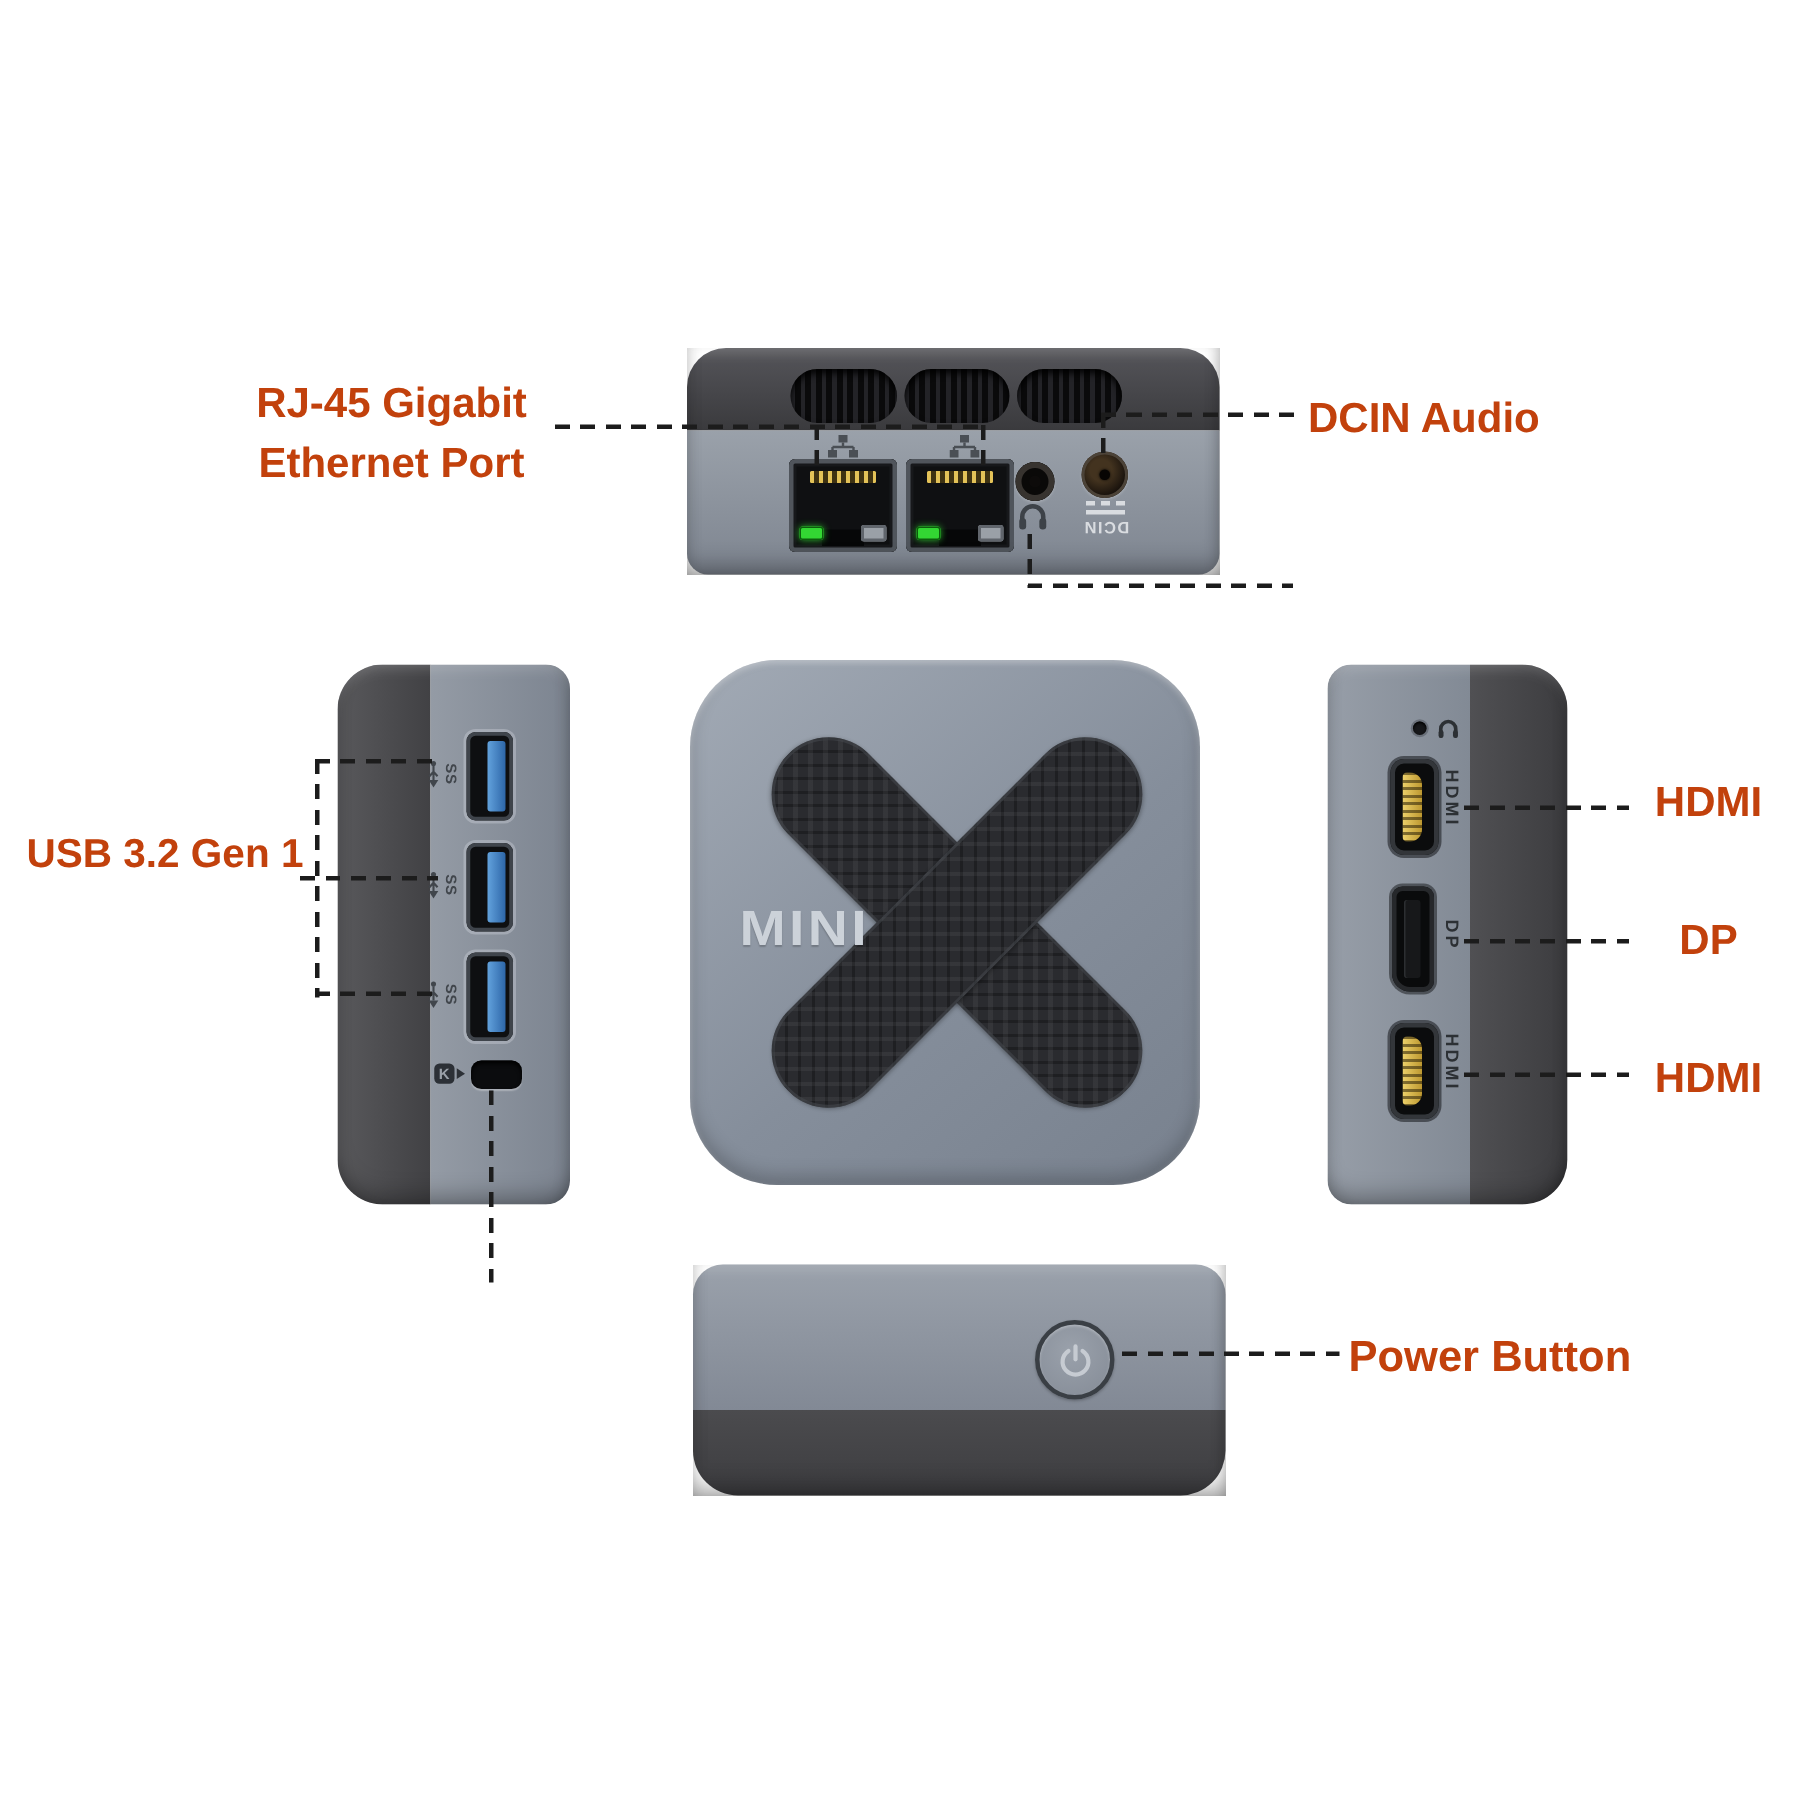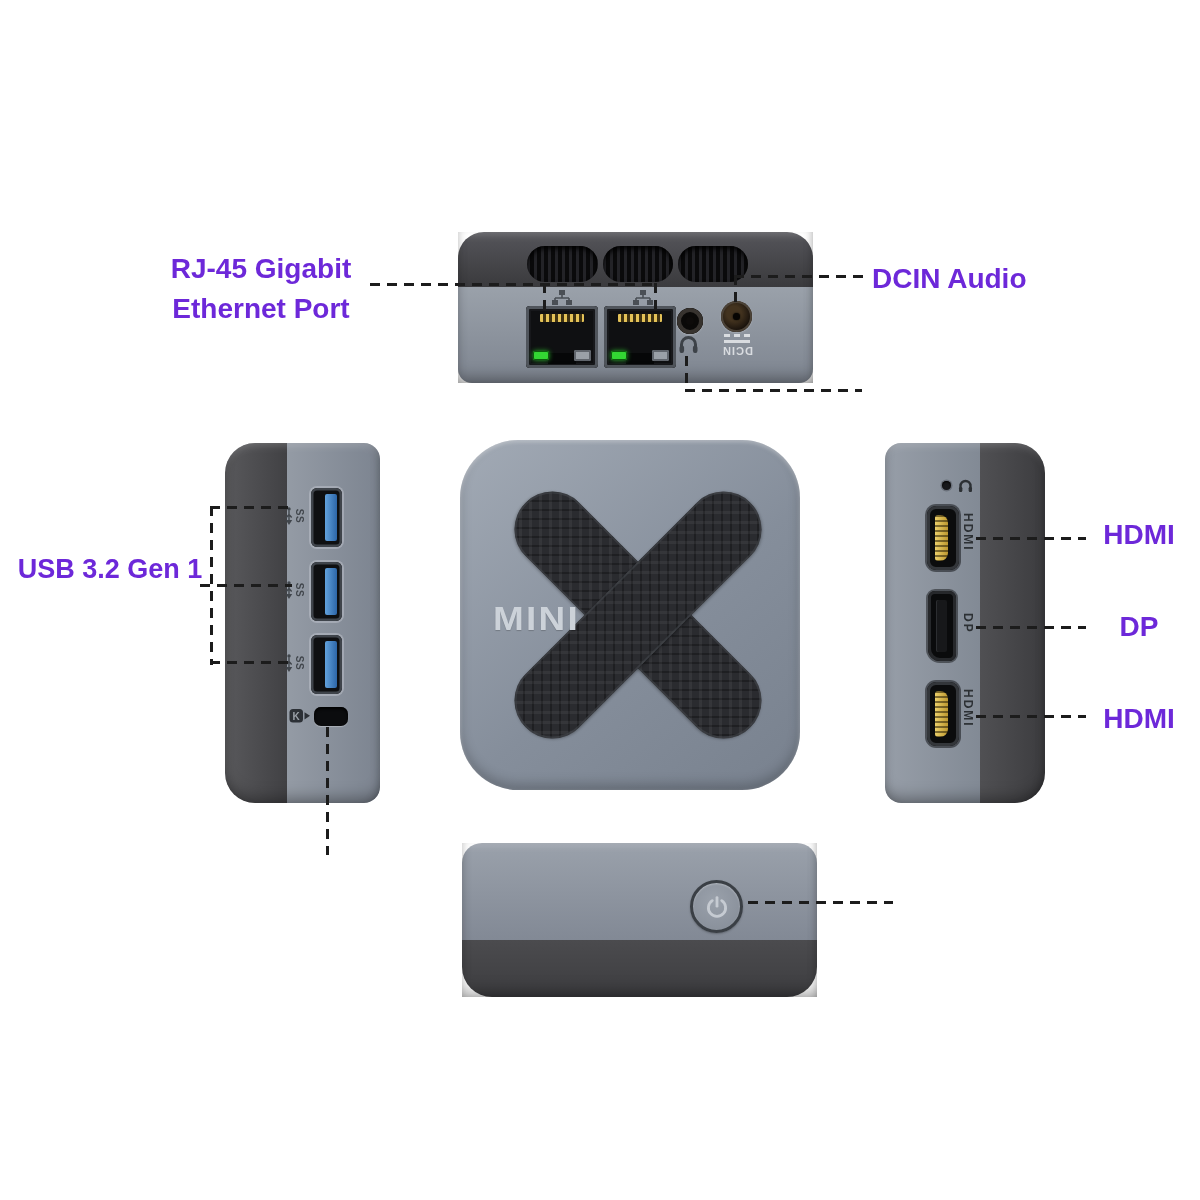--- a/index.html
+++ b/index.html
@@ -1,19 +1,19 @@
 <!DOCTYPE html>
 <html><head>
 <meta charset="utf-8">
 <style>
   html,body{margin:0;padding:0;background:#fff;}
   .canvas{position:relative;width:1200px;height:1200px;background:#ffffff;overflow:hidden;
           font-family:"Liberation Sans",sans-serif;}
   
-  .lbl{position:absolute;font-weight:bold;color:#6d28d9;z-index:6;}
+  .lbl{position:absolute;font-weight:bold;color:#c2410c;z-index:6;}
   .lbl.center{text-align:center;}
   
   .dash-h{position:absolute;height:3px;z-index:5;
           background:repeating-linear-gradient(90deg,#1c1c1c 0 10px,transparent 10px 17px);}
   .dash-v{position:absolute;width:3px;z-index:5;
           background:repeating-linear-gradient(180deg,#1c1c1c 0 10px,transparent 10px 17px);}
   
   .device{position:absolute;z-index:1;}
   .texture{background-image:repeating-linear-gradient(45deg,rgba(255,255,255,.05) 0 1px,transparent 1px 3px),
                             repeating-linear-gradient(-45deg,rgba(0,0,0,.08) 0 1px,transparent 1px 4px);}
@@ -275,14 +275,15 @@
     <div>RJ-45 Gigabit</div>
     <div>Ethernet Port</div>
   </div>
   <div class="lbl" style="left:872px;top:263px;font-size:28px;">DCIN Audio</div>
   <div class="lbl center" style="left:14px;top:553px;width:192px;font-size:27px;line-height:33px;">
     <div>USB 3.2 Gen 1</div>
   </div>
   <div class="lbl center" style="left:1096px;top:519px;width:86px;font-size:28px;">HDMI</div>
   <div class="lbl center" style="left:1096px;top:611px;width:86px;font-size:28px;">DP</div>
   <div class="lbl center" style="left:1096px;top:703px;width:86px;font-size:28px;">HDMI</div>
+  <div class="lbl" style="left:899px;top:889px;font-size:29px;">Power Button</div>
 
 </div>
 
 </body></html>

